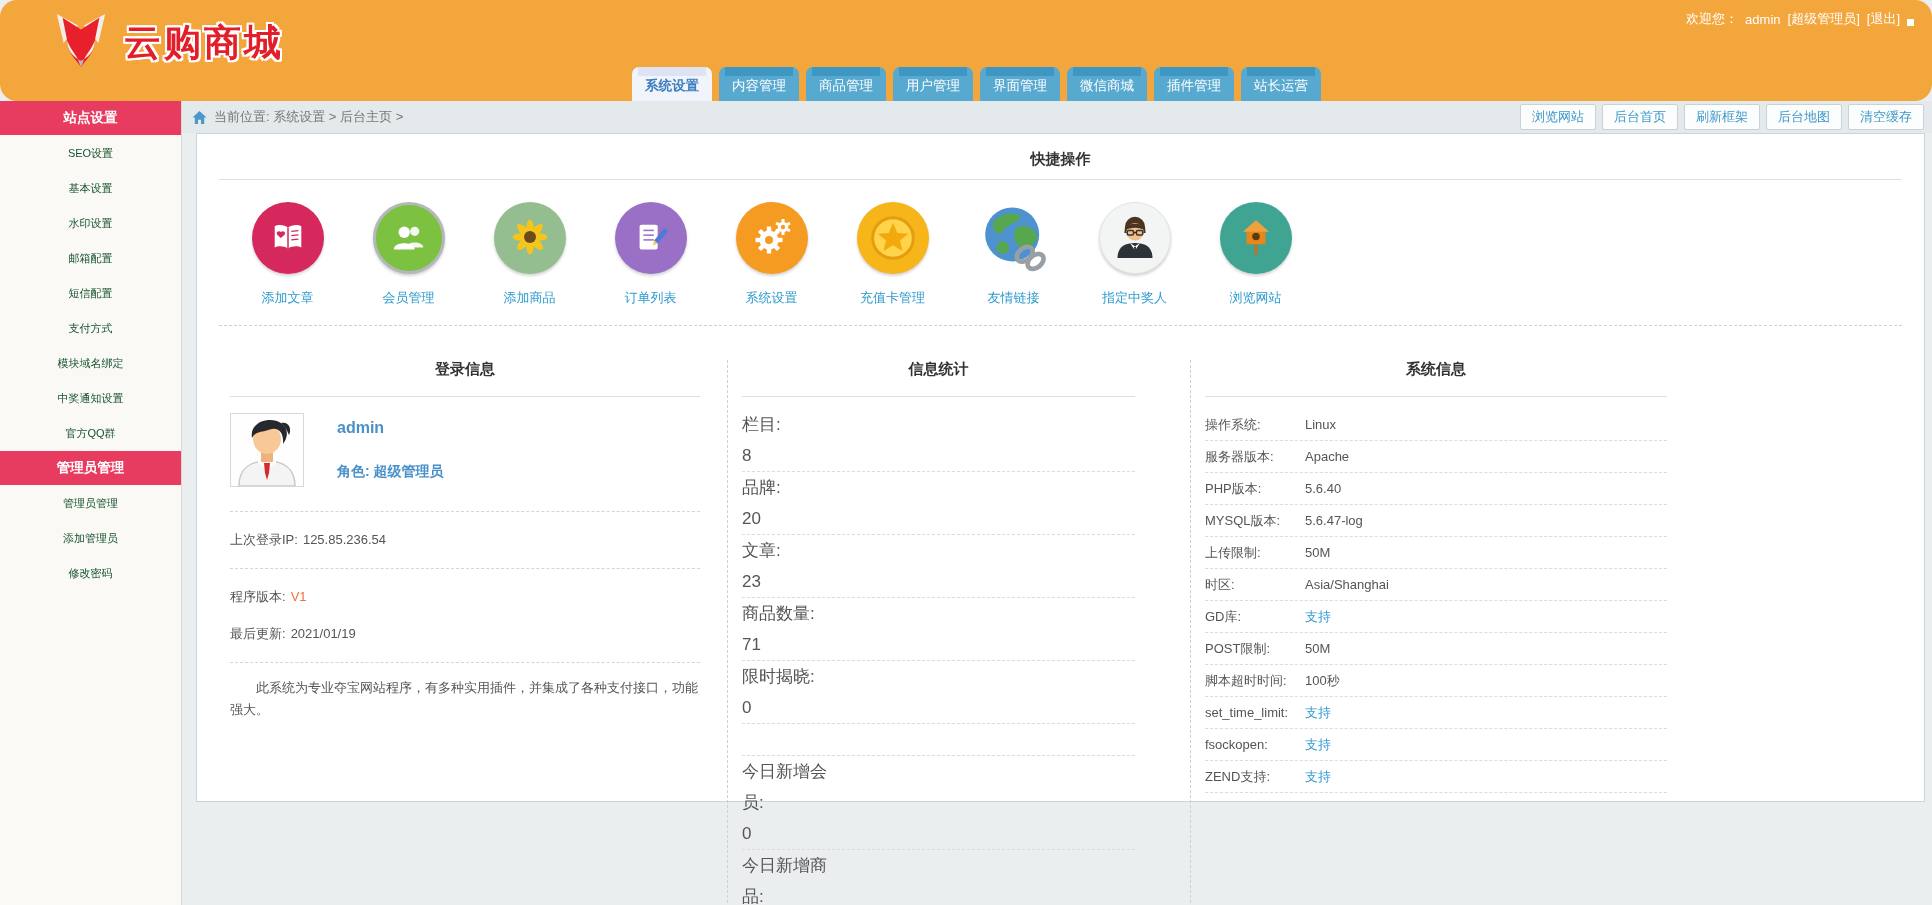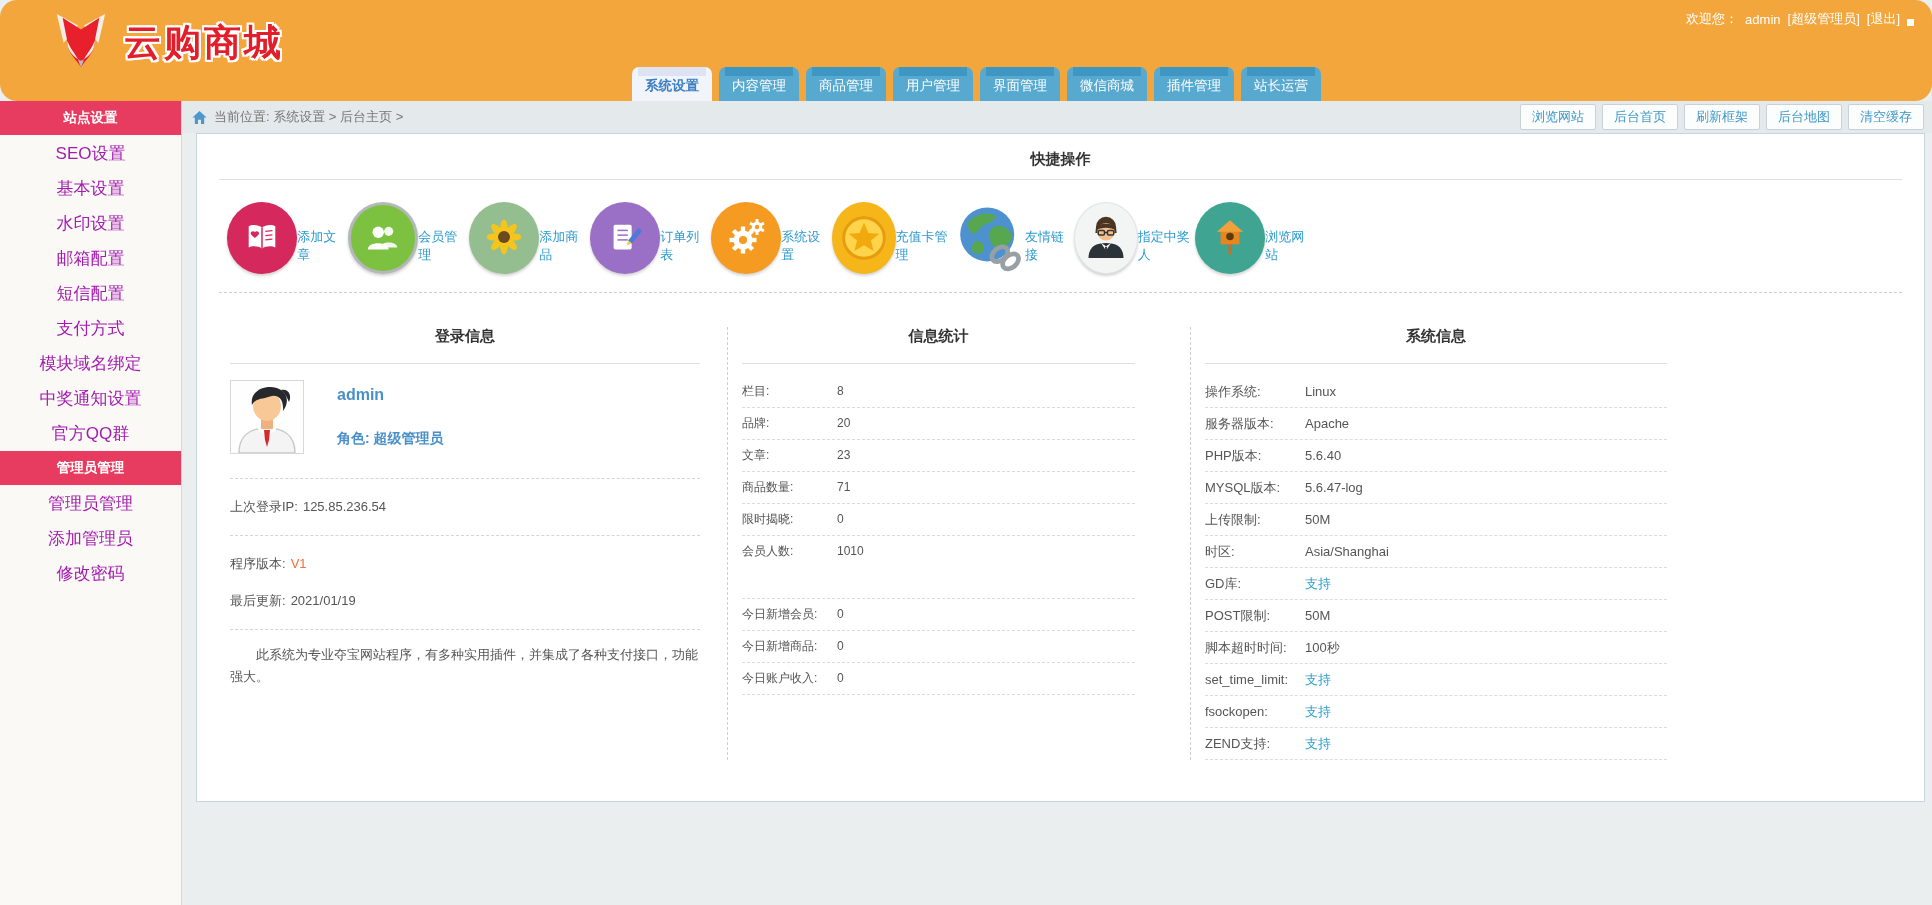--- a/index.html
+++ b/index.html
@@ -19,34 +19,34 @@
     min-width:78px; background:#58A9D0; color:#fff; font-size:13.5px; border-radius:7px 7px 0 0; cursor:pointer; }
   .tab::before { content:""; position:absolute; top:0; left:6px; right:6px; height:9px; background:#3E96C2; }
   .tab.active { background:#F2F4FB; color:#3D7FC1; font-weight:bold; }
   .tab.active::before { background:#DDE3F2; }
 
   
   .main { display:flex; height:804px; }
   .sidebar { width:182px; background:#FBF9F6; border-right:1px solid #DBD7D3; }
   .side-header { height:34px; margin-bottom:1px; background:#E73B60; color:#fff; font-weight:bold; font-size:13.5px;
     display:flex; align-items:center; justify-content:center; cursor:pointer; }
-  .side-item { height:35px; display:flex; align-items:center; justify-content:center; font-size:17px; color:#a21caf; cursor:pointer; }
+  .side-item { height:35px; display:flex; align-items:center; justify-content:center; font-size:11px; color:#14532d; cursor:pointer; }
 
   .content { flex:1; }
   .crumb-bar { height:32px; display:flex; align-items:center; justify-content:space-between; padding:0 8px 0 10px; background:#E4E9EB; }
   .crumb-left { display:flex; align-items:center; gap:7px; color:#777; font-size:13px; }
   .toolbar { display:flex; gap:6px; }
   .tb-btn { background:#FCFDFD; border:1px solid #C8D2D8; color:#3E97C9; font-size:13px; padding:3px 11px; border-radius:2px; cursor:pointer; }
 
   .card { margin:0 7px 0 14px; height:669px; background:#fff; border:1px solid #C5D6DC; padding-top:16px; }
 
   
   .qa-title { text-align:center; font-size:15px; font-weight:bold; color:#333; padding-bottom:10px; border-bottom:1px solid #DFDFDF; margin:0 22px; }
   .qa-row { display:flex; padding-left:30px; margin-top:22px; }
-  .qa-item { width:121px; display:flex; align-items:center; cursor:pointer; }
+  .qa-item { width:121px; display:flex; flex-direction:column; align-items:center; cursor:pointer; }
   .qa-circle { width:72px; height:72px; border-radius:50%; display:flex; align-items:center; justify-content:center;
     box-shadow:0 2px 3px rgba(0,0,0,.18); }
   .qa-label { margin-top:15px; font-size:13px; color:#2E9BCE; }
   .qa-divider { border-top:1px dashed #CFCFCF; margin:18px 22px 0; }
 
   
   .panels { display:flex; align-items:stretch; margin-top:34px; }
   .p-title { text-align:center; font-size:15px; font-weight:bold; color:#333; padding-bottom:17px; border-bottom:1px solid #DFDFDF; }
   .p1 { width:530px; padding:0 27px 0 33px; }
   .p2 { width:463px; padding:0 55px 0 14px; border-left:1px dashed #CFCFCF; }
@@ -59,21 +59,21 @@
   .p-username { font-size:16px; font-weight:bold; color:#4A90C8; cursor:pointer; }
   .p-role { margin-top:26px; font-size:14px; font-weight:bold; color:#4A90C8; }
   .dash { border-top:1px dashed #D5D5D5; }
   .dash.m1 { margin-top:24px; }
   .lrow { font-size:13px; color:#555; margin:19px 0; }
   .lrow .val { margin-left:5px; }
   .lrow.version .val { color:#F4703A; }
   .desc { font-size:13px; color:#555; line-height:22px; text-indent:2em; margin-top:14px; }
 
   .rows { margin-top:12px; }
-  .srow { display:flex; font-size:12px; color:#555; line-height:31px; border-bottom:1px dashed #DCDCDC; }
+  .srow { display:flex; font-size:17px; color:#555; line-height:31px; border-bottom:1px dashed #DCDCDC;flex-direction:column; }
   .srow.no-line { border-bottom:none; }
   .srow .lbl { width:95px; }
   .yrow { display:flex; font-size:13px; color:#555; line-height:31px; border-bottom:1px dashed #DCDCDC; }
   .yrow .lbl { width:100px; }
   .link { color:#2E9BCE; cursor:pointer; }
   .stats-gap { height:32px; border-bottom:1px dashed #DCDCDC; }
 </style>
 </head>
 <body>
 
@@ -365,24 +365,20 @@
                 <span class="val">23</span>
               </div>
             <div class="srow">
                 <span class="lbl">商品数量:</span>
                 <span class="val">71</span>
               </div>
             <div class="srow">
                 <span class="lbl">限时揭晓:</span>
                 <span class="val">0</span>
               </div>
-            <div class="srow no-line">
-                <span class="lbl">会员人数:</span>
-                <span class="val">1010</span>
-              </div>
             <div class="stats-gap"></div>
             <div class="srow">
                 <span class="lbl">今日新增会员:</span>
                 <span class="val">0</span>
               </div>
             <div class="srow">
                 <span class="lbl">今日新增商品:</span>
                 <span class="val">0</span>
               </div>
             <div class="srow">

